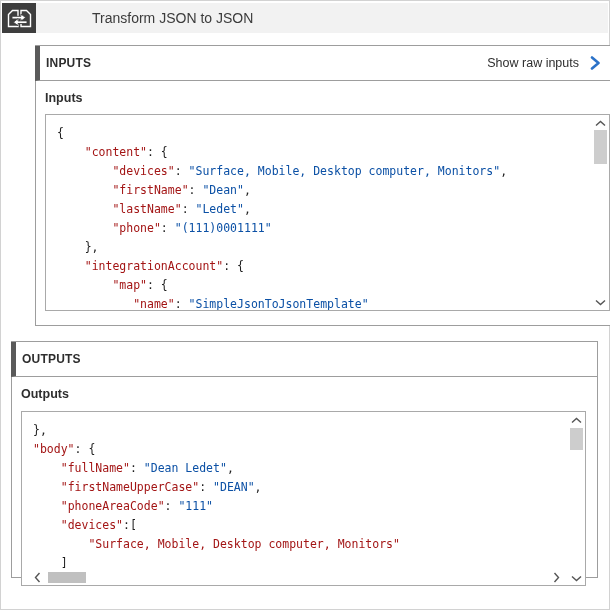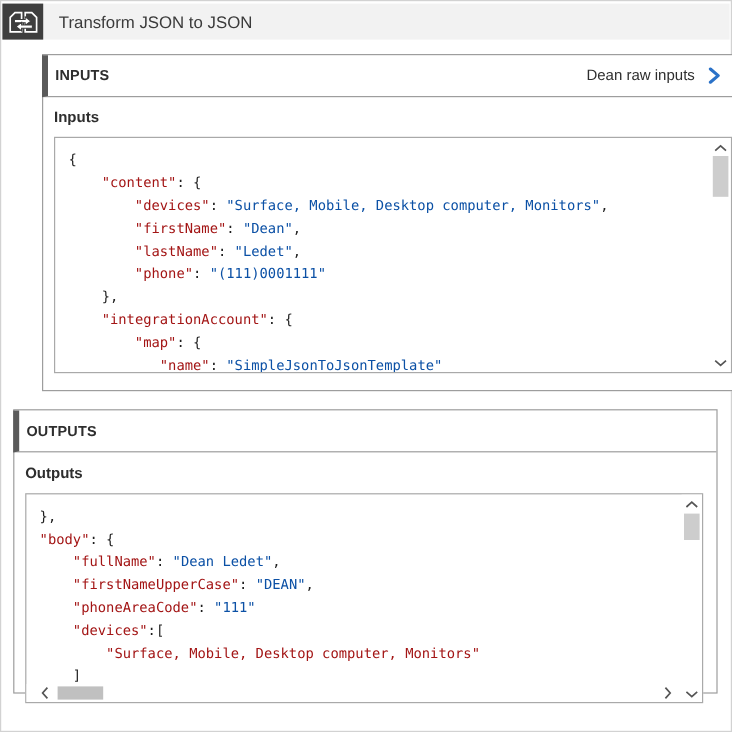--- a/index.html
+++ b/index.html
@@ -1,20 +1,20 @@
 <!DOCTYPE html>
 <html><head>
 <meta charset="utf-8">
 <style>
   * { box-sizing: border-box; }
   html,body { margin:0; padding:0; }
   body { width:610px; height:610px; font-family:"Liberation Sans",sans-serif; background:#fff; position:relative; }
   .frame { position:absolute; inset:0; border:1px solid #d2d2d2; background:#fff; }
 
-  .titlebar { position:absolute; left:1px; top:2px; right:1px; height:30px; background:#f2f2f2; display:flex; align-items:center; }
+  .titlebar { position:absolute; left:1px; top:2px; right:1px; height:30px; background:#f2f2f2; display:flex; align-items:center;gap:43px; }
   .app-icon { width:34px; height:30px; background:#3e3e3e; flex:none; display:flex; align-items:center; justify-content:center; }
   .app-title { margin-left:13px; font-size:14px; color:#3b3b3b; }
 
   .card { position:absolute; left:10px; width:587px; border:1px solid #9d9d9d; background:#fff; }
   .card-inputs { top:44px; height:281px;margin-left:24px; }
   .card-outputs { top:340px; height:237px; }
 
   .card-header { height:35px; border-bottom:1px solid #9d9d9d; display:flex; align-items:center; justify-content:space-between; margin-left:-1px; border-left:5px solid #5a5a5a; padding:0 19px 0 6px; }
   .card-title { font-size:12px; font-weight:700; color:#2e2e2e; letter-spacing:.2px; }
   .raw-link { display:flex; align-items:center; gap:10px; font-size:12.5px; color:#2e2e2e; cursor:pointer; }
@@ -52,21 +52,21 @@
         </g>
       </svg>
     </div>
     <div class="app-title">Transform JSON to JSON</div>
   </div>
 
   <section class="card card-inputs">
     <div class="card-header">
       <span class="card-title">INPUTS</span>
       <span class="raw-link">
-        <span>Dean raw inputs</span>
+        <span>Show raw inputs</span>
         <svg width="13" height="14" viewBox="0 0 13 14">
             <path d="M3 1.5 L9.5 7 L3 12.5" fill="none" stroke="#2b72c8" stroke-width="2.6" stroke-linecap="round" stroke-linejoin="round"></path>
           </svg>
       </span>
     </div>
     <div class="field-label">Inputs</div>
     <div class="codebox codebox-inputs">
       <pre class="code">{
     <span class="tk-key">"content"</span>: {
         <span class="tk-key">"devices"</span>: <span class="tk-str">"Surface, Mobile, Desktop computer, Monitors"</span>,

